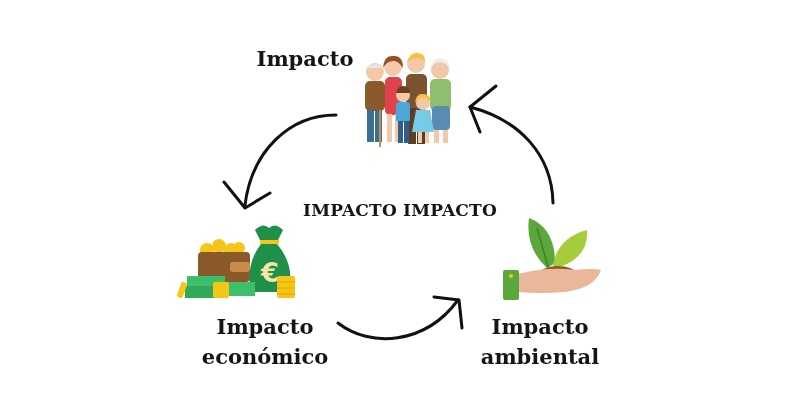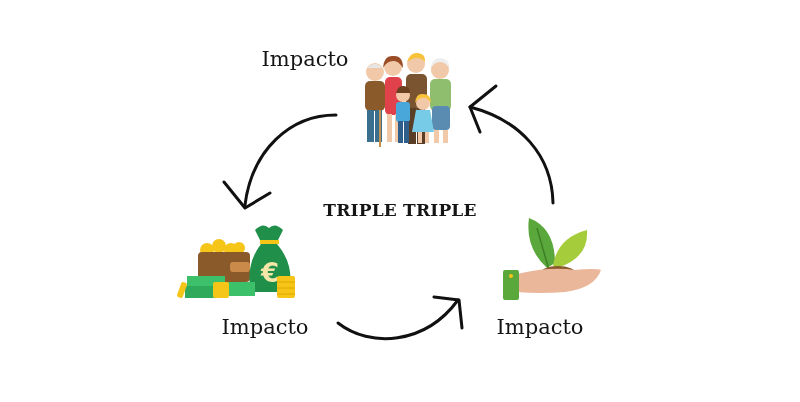--- a/index.html
+++ b/index.html
@@ -1,36 +1,38 @@
 <!DOCTYPE html>
 <html><head>
   <meta charset="utf-8">
   <style>
     html, body { margin: 0; padding: 0; background: #ffffff; }
     body { width: 800px; height: 402px; position: relative; overflow: hidden; font-family: "DejaVu Serif", serif; color: #111; }
-    .label { position: absolute; text-align: center; font-size: 21px; line-height: 30px; color: #151515; }
+    .label { position: absolute; text-align: center; font-size: 21px; line-height: 30px; color: #151515; font-weight: bold; }
     .center-title { position: absolute; left: 300px; top: 200px; width: 200px; text-align: center; font-weight: bold; font-size: 17px; letter-spacing: 0.2px; color: #151515; }
     svg { position: absolute; }
     .node { position: absolute; }
   </style>
 </head>
 <body>
 
-<div class="center-title">TRIPLE TRIPLE</div>
+<div class="center-title">IMPACTO IMPACTO</div>
 
 <div class="label" style="left:245px; top:44px; width:120px;">
   <div>Impacto</div>
 </div>
 
 <div class="label" style="left:195px; top:312px; width:140px;">
   <div>Impacto</div>
+  <div>económico</div>
 </div>
 
 <div class="label" style="left:475px; top:312px; width:130px;">
   <div>Impacto</div>
+  <div>ambiental</div>
 </div>
 
 <svg width="800" height="402" style="left:0;top:0;">
 
   <g fill="none" stroke="#111" stroke-width="3" stroke-linecap="round" stroke-linejoin="round">
     <path d="M336,115 C290,115 252,150 245,205"></path>
     <path d="M224,182 L245,208 L270,193"></path>
   </g>
 
   <g fill="none" stroke="#111" stroke-width="3" stroke-linecap="round" stroke-linejoin="round">

